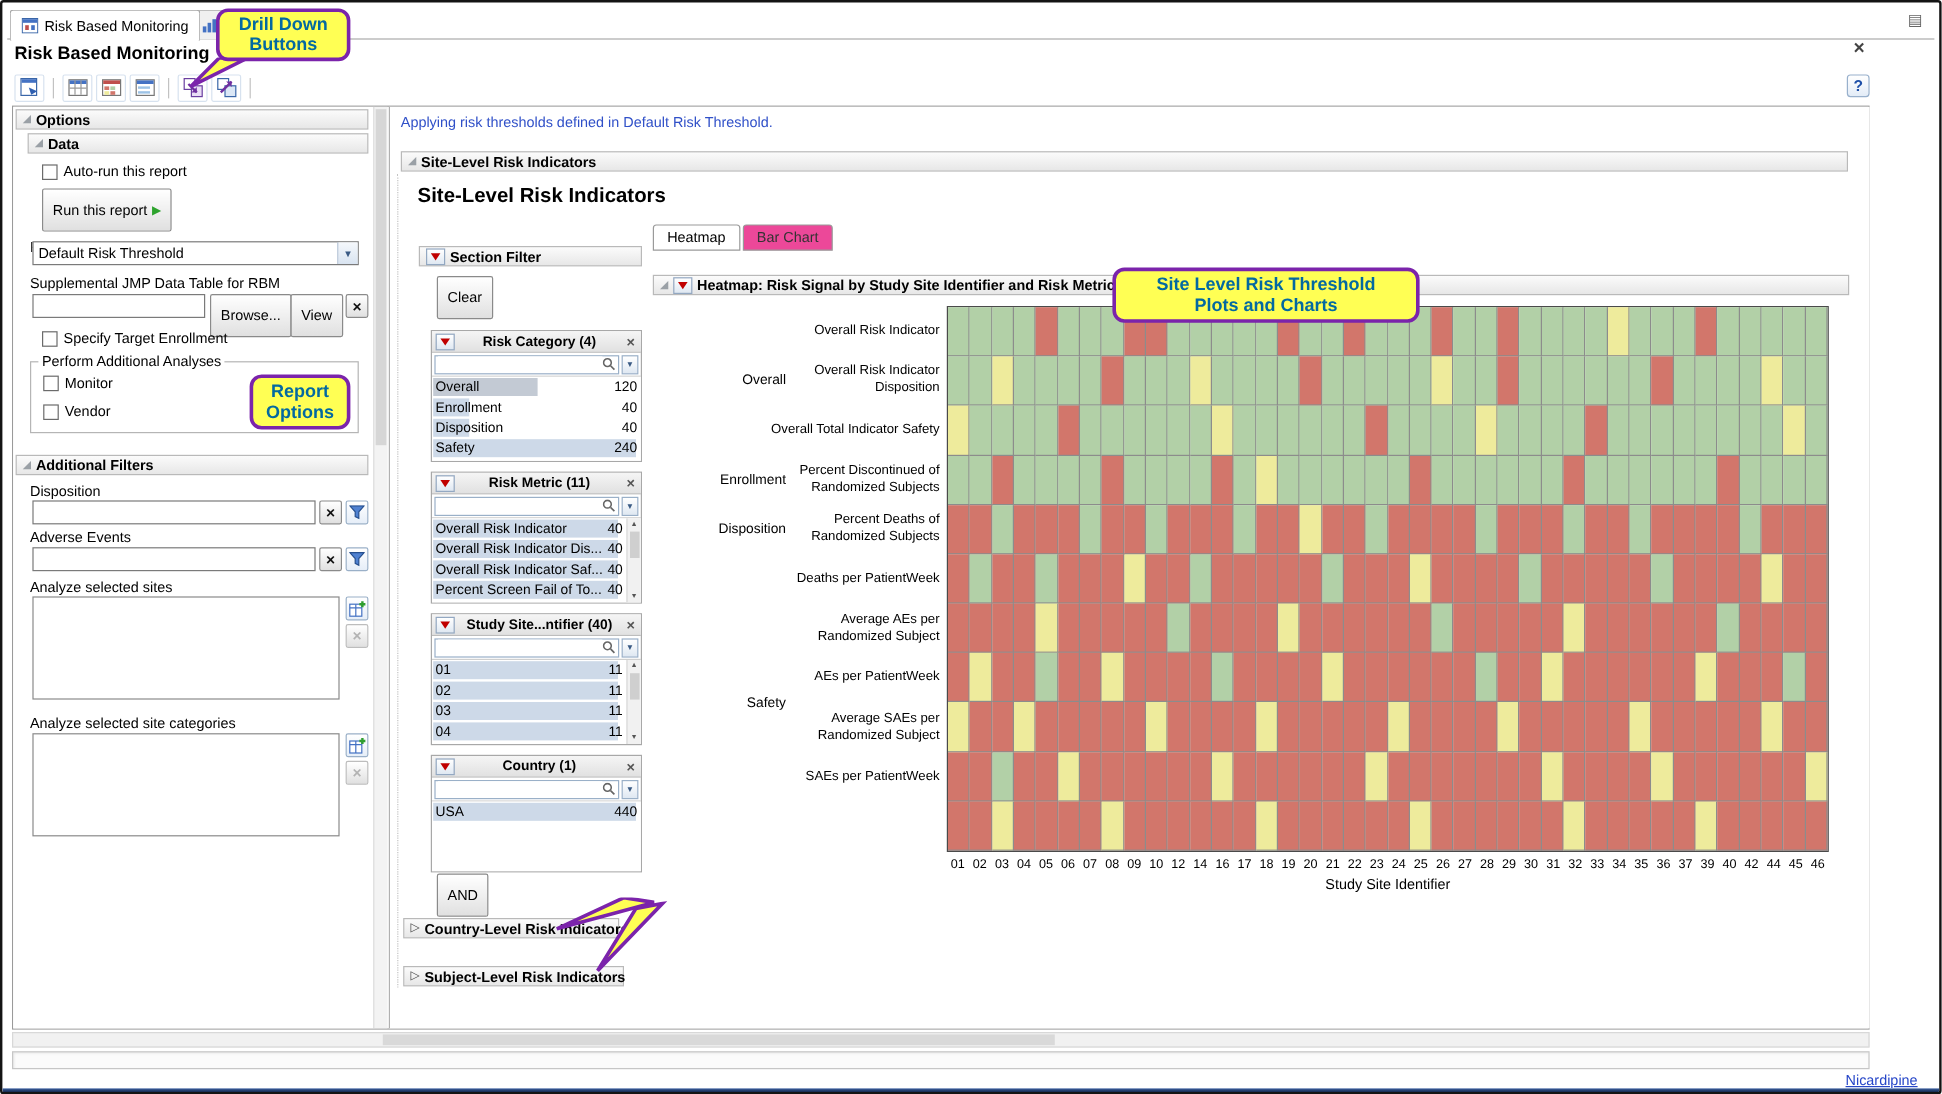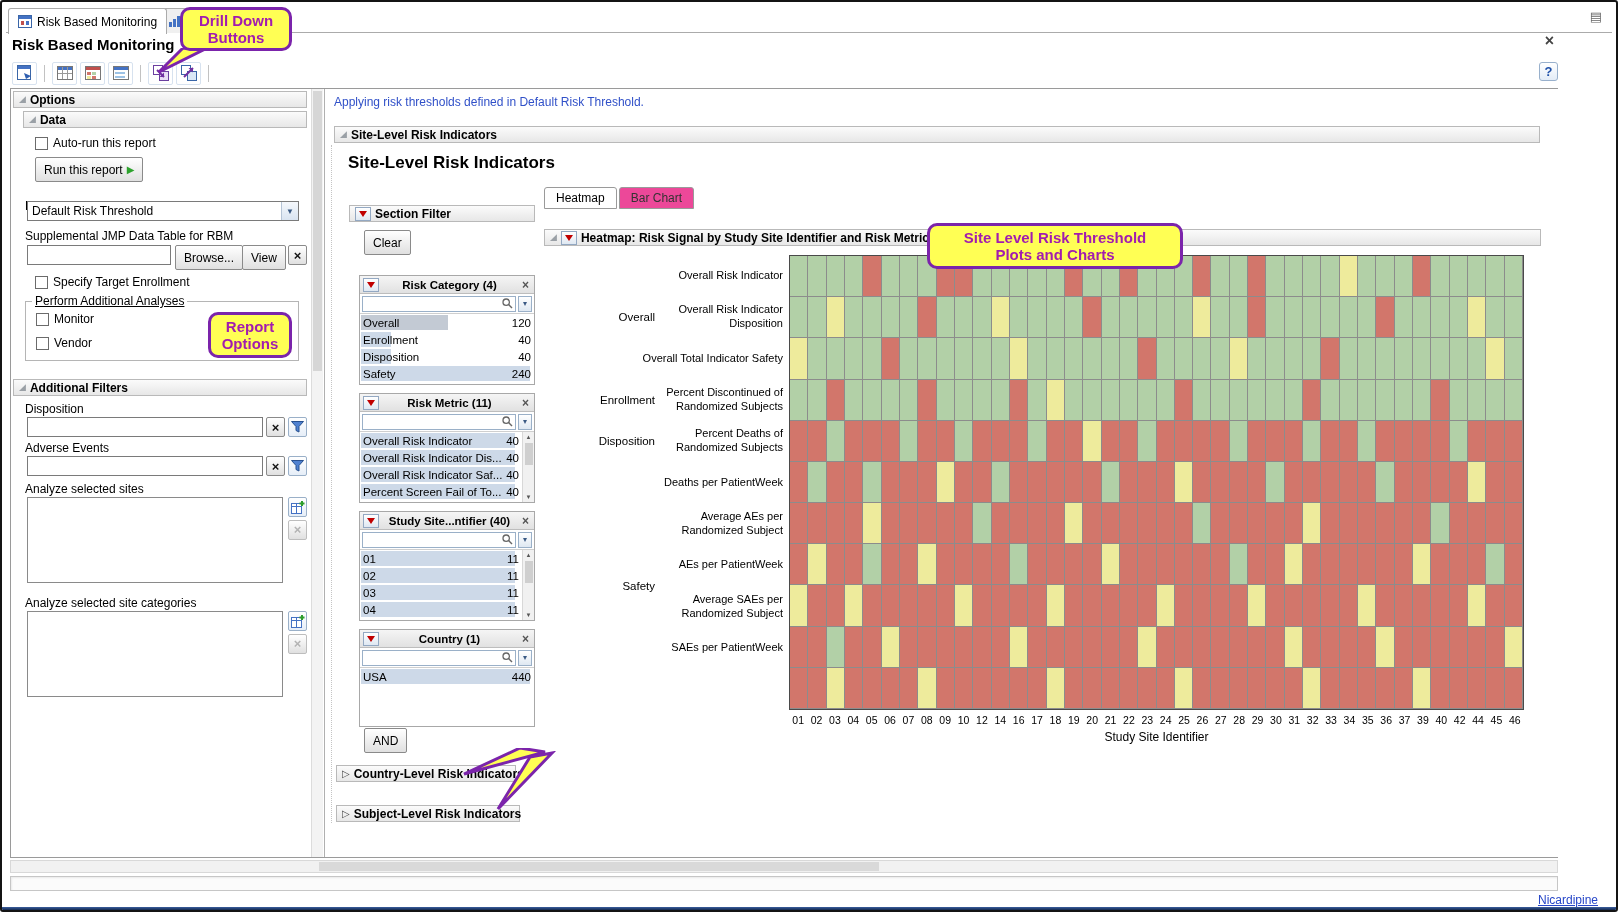--- a/index.html
+++ b/index.html
@@ -32,33 +32,33 @@
   .h-thumb { position:absolute; left:308px; top:1px; width:560px; height:9px; background:#d9d9d9; }
   .statusbar { position:absolute; left:8px; top:874px; width:1548px; height:15px; border:1px solid #c6c6c6; background:#fbfbfb; box-shadow:inset 1px 1px 2px rgba(0,0,0,0.07); }
   .dataset-link { position:absolute; right:18px; top:891px; color:#2646c8; font-size:12px; text-decoration:underline; }
   .bottom-accent { position:absolute; left:0; right:0; bottom:0; height:3px; background:linear-gradient(#3b5fa0,#15294e); }
 
   
   .sec-head { position:absolute; height:17px; background:linear-gradient(#fbfbfb,#e7e7e7); border:1px solid #b9b9b9; display:inline-flex; align-items:center; gap:4px; padding:0 5px; font-size:12px; }
   .sh-label { font-weight:bold; white-space:nowrap; }
   .disc { color:#9aa0a6; font-size:9px; line-height:1; }
   .disc.closed { color:#4a4a4a; font-size:10px; }
-  .btn { position:absolute; border:1px solid #8a8a8a; background:linear-gradient(#ffffff,#e0e0e0); border-radius:2px; font-size:12px; font-family:inherit; height:25px; padding:0 8px; display:inline-flex; align-items:center; gap:4px; white-space:nowrap; }
+  .btn { position:absolute; border:1px solid #8a8a8a; background:linear-gradient(#ffffff,#e0e0e0); border-radius:2px; font-size:12px; font-family:inherit; height:36px; padding:0 8px; display:inline-flex; align-items:center; gap:4px; white-space:nowrap; }
   .play { color:#2da32d; font-size:10px; }
   .lbl { position:absolute; font-size:12px; white-space:nowrap; }
   .chk-row { position:absolute; display:inline-flex; align-items:center; gap:5px; font-size:12px; white-space:nowrap; }
   .chk { width:13px; height:13px; border:1px solid #6b6b6b; background:#fff; flex:none; }
   .txt { position:absolute; height:20px; border:1px solid #7a7a7a; background:#fff; font-family:inherit; font-size:12px; padding:0 3px; }
   .combo { position:absolute; height:20px; border:1px solid #7a7a7a; background:#fff; display:flex; align-items:center; }
   .combo-val { flex:1; padding:0 4px; white-space:nowrap; overflow:hidden; }
   .combo-arrow { width:17px; height:100%; border-left:1px solid #b5c4d6; background:linear-gradient(#f5f8fc,#d9e4f1); color:#3a5a84; font-size:8px; display:flex; align-items:center; justify-content:center; }
   .xbtn { position:absolute; width:19px; height:20px; border:1px solid #8a8a8a; background:linear-gradient(#ffffff,#e0e0e0); border-radius:2px; font-weight:bold; font-size:13px; color:#111; line-height:17px; text-align:center; }
   .icon-btn { position:absolute; width:19px; height:20px; border:1px solid #9ab0c8; background:linear-gradient(#ffffff,#e6eef8); border-radius:2px; display:flex; align-items:center; justify-content:center; }
   .groupbox { position:absolute; border:1px solid #b5b5b5; background:#fff; }
-  .gb-legend { position:absolute; top:-8px; left:6px; background:#fff; padding:0 3px; font-size:12px; white-space:nowrap;text-decoration:underline; }
+  .gb-legend { position:absolute; top:-8px; left:6px; background:#fff; padding:0 3px; font-size:12px; white-space:nowrap; }
   .groupbox .chk-row { position:absolute; }
   .listbox { position:absolute; border:1px solid #8a8a8a; background:#fff; }
   .x-dim { color:#b3b3b3; }
 
   
   .filter-stack { left:34px; top:186px; width:176px; }
   .fb { width:176px; border:1px solid #a8a8a8; margin-bottom:8px; background:#fff; }
   .fb-head { height:18px; background:linear-gradient(#f5f5f5,#e1e1e1); border-bottom:1px solid #bdbdbd; display:flex; align-items:center; padding:0 3px; gap:3px; }
   .fb-title { flex:1; text-align:center; font-weight:bold; font-size:11.5px; white-space:nowrap; overflow:hidden; }
   .fb-close { color:#555; font-weight:bold; font-size:12px; padding:0 2px; }
@@ -91,21 +91,21 @@
   .hm-cell { border-right:1px solid #8c8c8c; border-bottom:1px solid #8c8c8c; }
   .hm-rows { left:297px; top:166px; width:165px; height:455px; display:grid; grid-template-rows:repeat(11,1fr); }
   .hm-rowlab { display:flex; align-items:center; justify-content:flex-end; text-align:right; font-size:11px; line-height:1.25; white-space:pre-line; padding-right:4px; }
   .hm-groups { left:215px; top:166px; width:123px; height:455px; display:grid; grid-template-rows:repeat(11,1fr); }
   .hm-group { display:flex; align-items:center; justify-content:flex-end; font-size:11.5px; padding-right:8px; }
   .hm-xlabels { left:464px; top:625px; width:735px; display:grid; grid-template-columns:repeat(40,1fr); }
   .hm-xlab { text-align:center; font-size:10.5px; white-space:nowrap; }
   .hm-xtitle { left:464px; top:641px; width:735px; text-align:center; font-size:12px; }
 
   
-  .callout { position:absolute; z-index:60; background:#ffff54; border:3px solid #7b24ab; border-radius:10px; color:#a21caf; font-weight:bold; font-size:15px; line-height:1.15; display:flex; align-items:center; justify-content:center; text-align:center; white-space:pre-line; padding:2px 6px; }
+  .callout { position:absolute; z-index:60; background:#ffff54; border:3px solid #7b24ab; border-radius:10px; color:#0369a1; font-weight:bold; font-size:15px; line-height:1.15; display:flex; align-items:center; justify-content:center; text-align:center; white-space:pre-line; padding:2px 6px; }
   .callout-tail { position:absolute; z-index:59; }
 </style>
 </head>
 <body>
 
 <div class="window">
 
   <div class="tabbar">
     <div class="tab active" style="left:2px;">
       <svg width="14" height="13">

